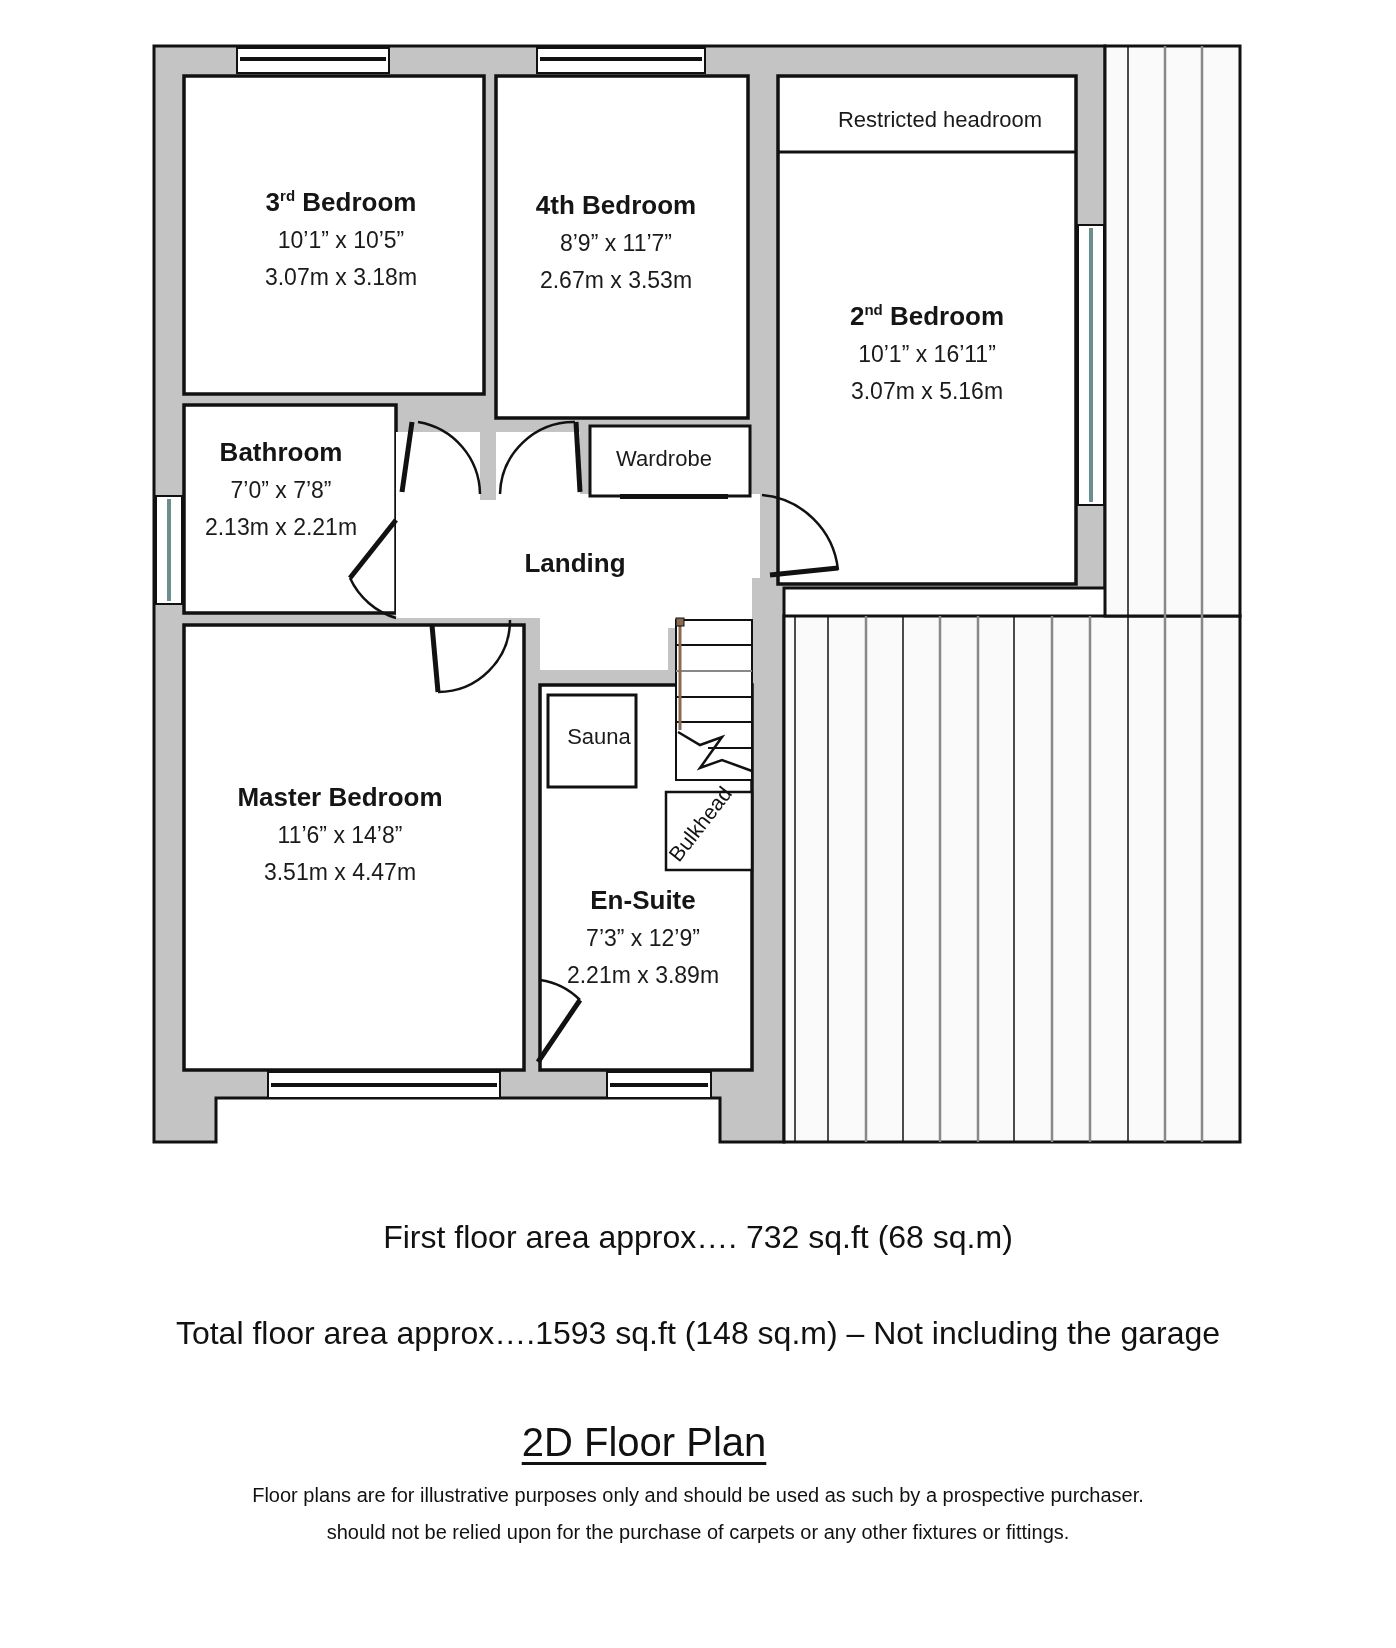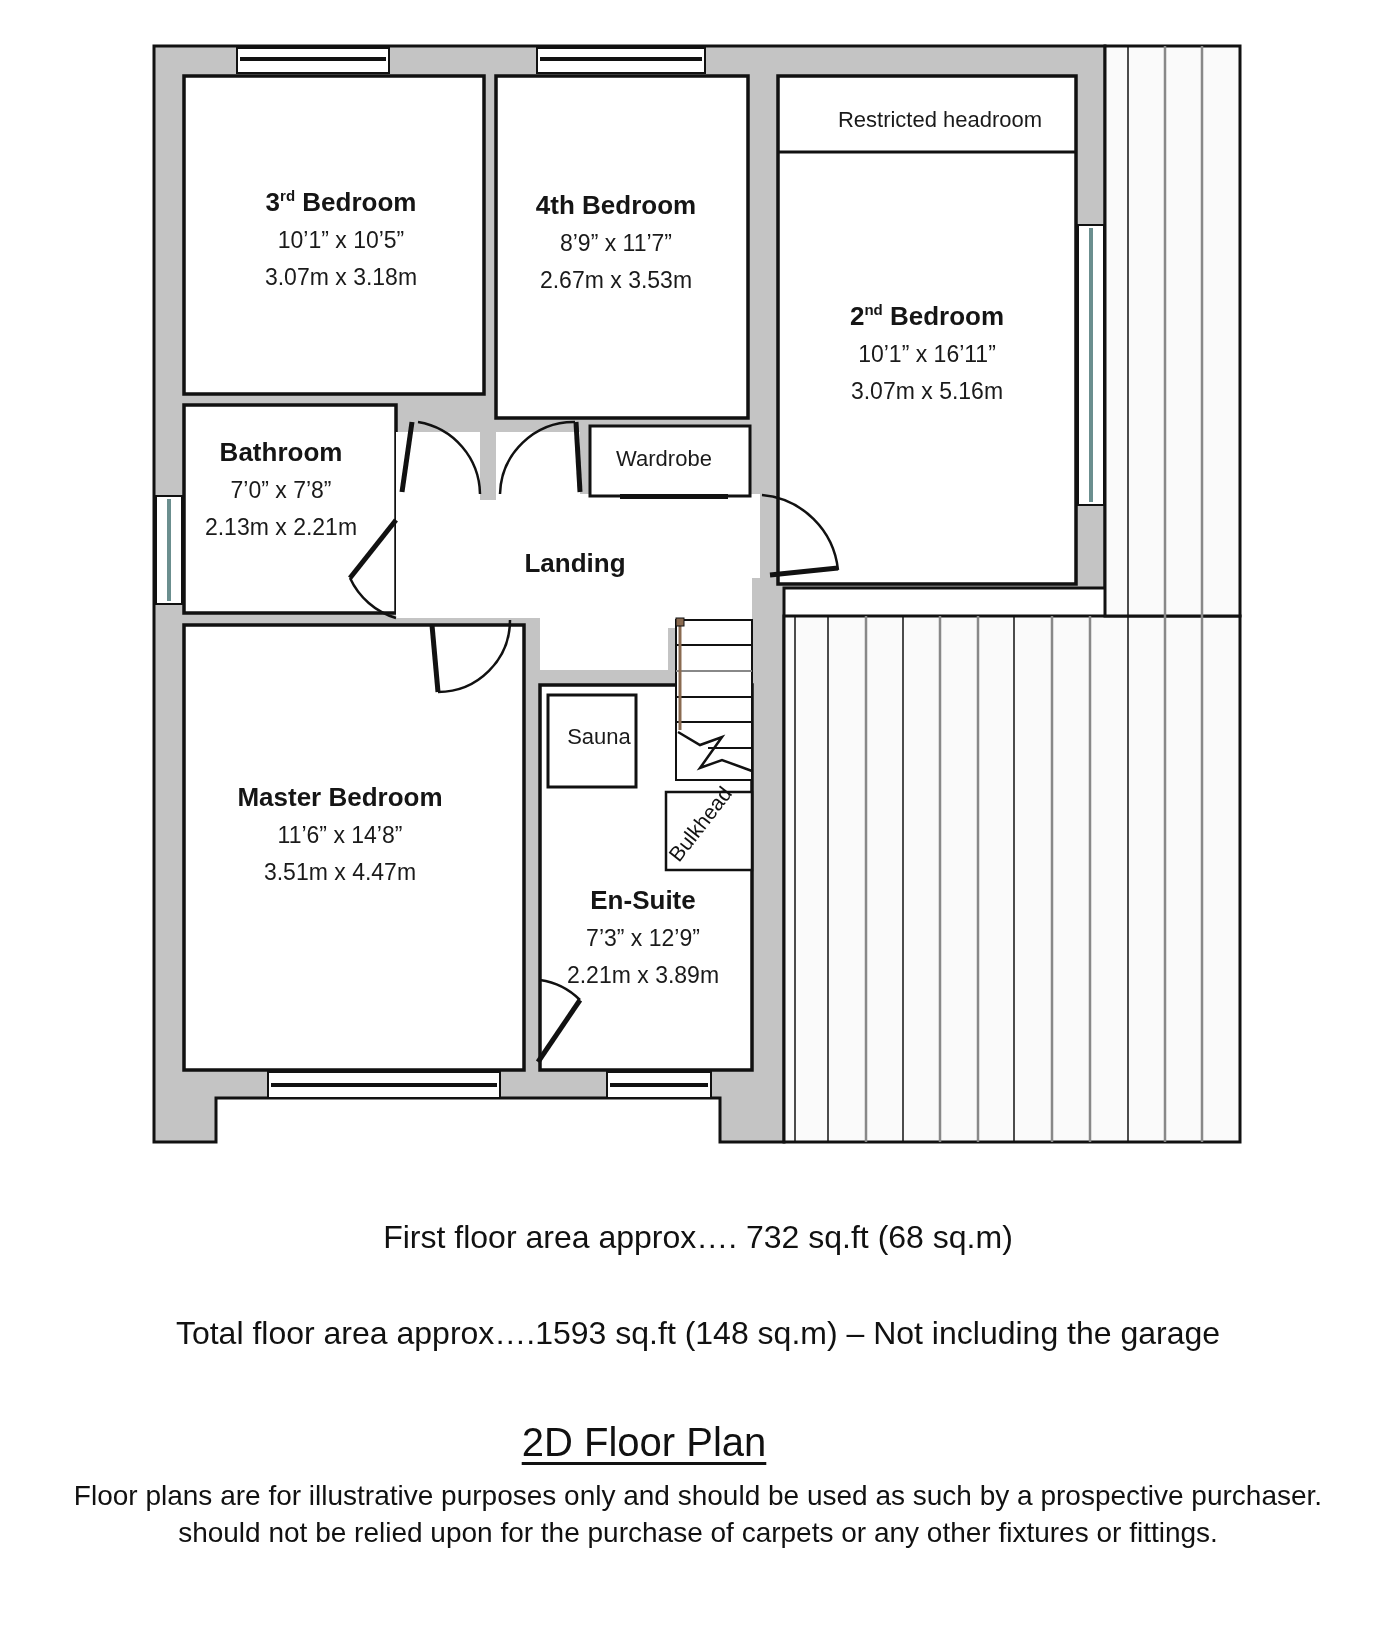--- a/index.html
+++ b/index.html
@@ -6,21 +6,21 @@
   body{width:1396px;height:1648px;position:relative;overflow:hidden;font-family:"Liberation Sans","DejaVu Sans",sans-serif;color:#111;}
   #plan{position:absolute;left:0;top:0;width:1396px;height:1648px;}
   .lbl{position:absolute;text-align:center;transform:translateX(-50%);white-space:nowrap;line-height:1;}
   .room-name{font-weight:bold;font-size:26px;color:#151515;}
   .room-name sup{font-size:15px;vertical-align:10px;margin-top:31px;}
   .dim{font-size:23px;color:#1a1a1a;margin-top:14px;}
   .note{font-size:22px;color:#1a1a1a;}
   .area{position:absolute;left:0;width:1396px;text-align:center;font-size:32px;color:#111;}
   .title{position:absolute;left:0;width:1288px;text-align:center;font-size:40px;}
   .title span{text-decoration:underline;text-decoration-thickness:3px;text-underline-offset:6px;}
-  .disc{position:absolute;left:0;width:1396px;text-align:center;font-size:28px;line-height:37px;}
+  .disc{position:absolute;left:0;width:1396px;text-align:center;font-size:20px;line-height:37px;}
   .rot{position:absolute;font-size:21px;transform:rotate(-52deg);transform-origin:left bottom;white-space:nowrap;}
 </style>
 </head>
 <body>
 
 <svg id="plan" viewBox="0 0 1396 1648" xmlns="http://www.w3.org/2000/svg">
   <g stroke="#111" stroke-width="3" fill="#c4c4c4">
 
     <path d="M154 46 H1105 V588 H784 V1142 H720 V1098 H216 V1142 H154 Z"></path>
   </g>

